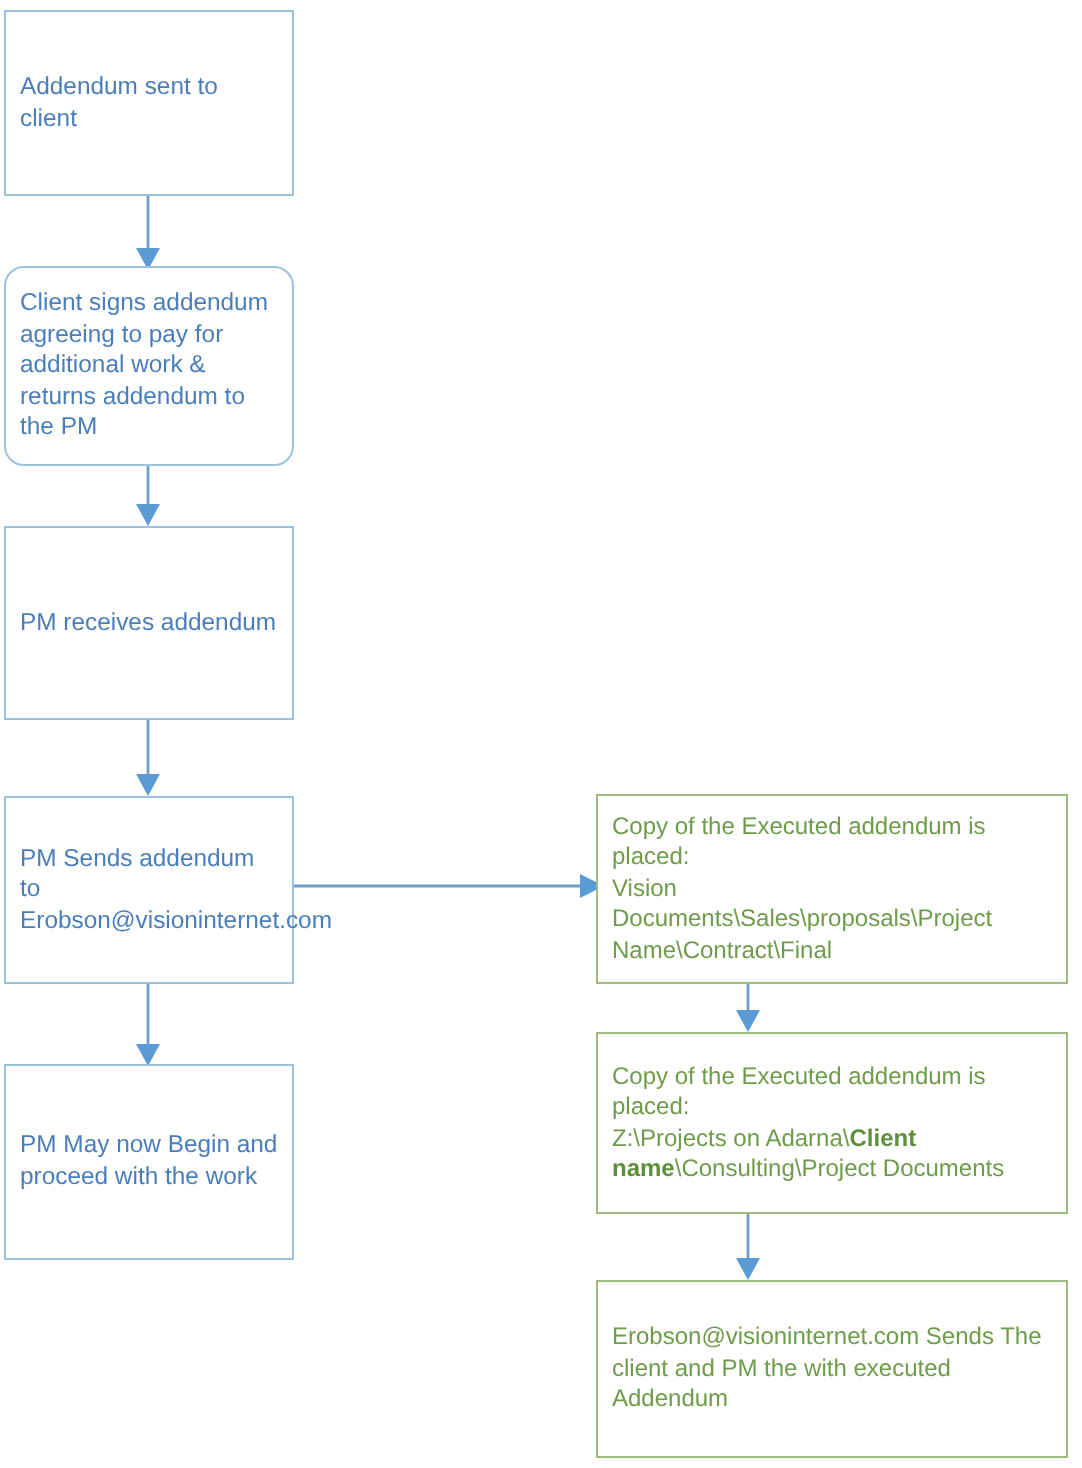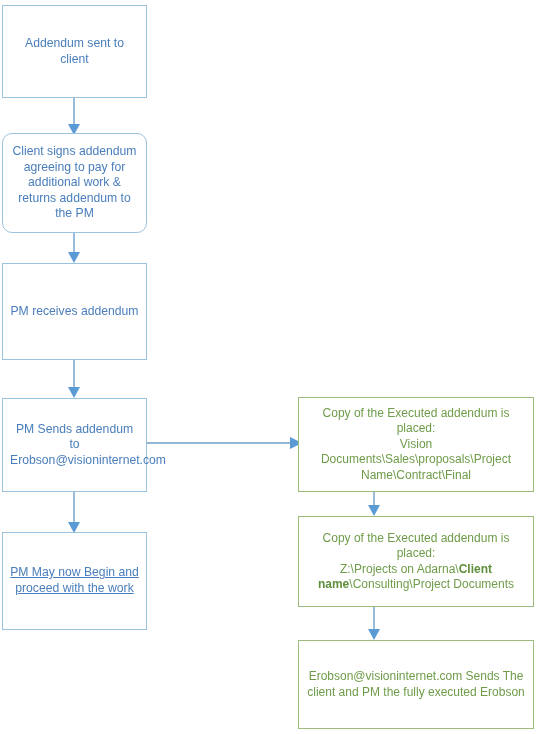--- a/index.html
+++ b/index.html
@@ -16,21 +16,21 @@
     height: 734px;
     background: #ffffff;
     overflow: hidden;
   }
   .node {
     position: absolute;
     box-sizing: border-box;
     display: flex;
     align-items: center;
     justify-content: center;
-    text-align: center;
+    text-align: left;
     background: #ffffff;
     padding: 4px 7px;
   }
   .node .label {
     width: 100%;
     line-height: 1.28;
     white-space: pre-line;
   }
   .node-blue {
     border: 1.5px solid #9bc2de;
@@ -109,30 +109,30 @@
   </div>
 
   <div class="node node-blue" style="left:2px; top:398px; width:145px; height:94px;">
     <div class="label">PM Sends addendum to Erobson@visioninternet.com</div>
   </div>
 
   <div class="node node-blue" style="left:2px; top:263px; width:145px; height:97px;">
     <div class="label">PM receives addendum</div>
   </div>
 
-  <div class="node node-blue" style="left:2px; top:532px; width:145px; height:98px;text-decoration:underline;">
+  <div class="node node-blue" style="left:2px; top:532px; width:145px; height:98px;">
     <div class="label">PM May now Begin and proceed with the work</div>
   </div>
 
   <div class="node node-green" style="left:298px; top:397px; width:236px; height:95px;">
     <div class="label">Copy of the Executed addendum is placed:
 Vision Documents\Sales\proposals\Project Name\Contract\Final</div>
   </div>
 
   <div class="node node-green" style="left:298px; top:516px; width:236px; height:91px;">
     <div class="label">Copy of the Executed addendum is placed:<br>Z:\Projects on Adarna\<b>Client name</b>\Consulting\Project Documents</div>
   </div>
 
   <div class="node node-green" style="left:298px; top:640px; width:236px; height:89px;">
-    <div class="label">Erobson@visioninternet.com Sends The client and PM the fully executed Erobson</div>
+    <div class="label">Erobson@visioninternet.com Sends The client and PM the with executed Addendum</div>
   </div>
 
 </div>
 
 </body></html>

